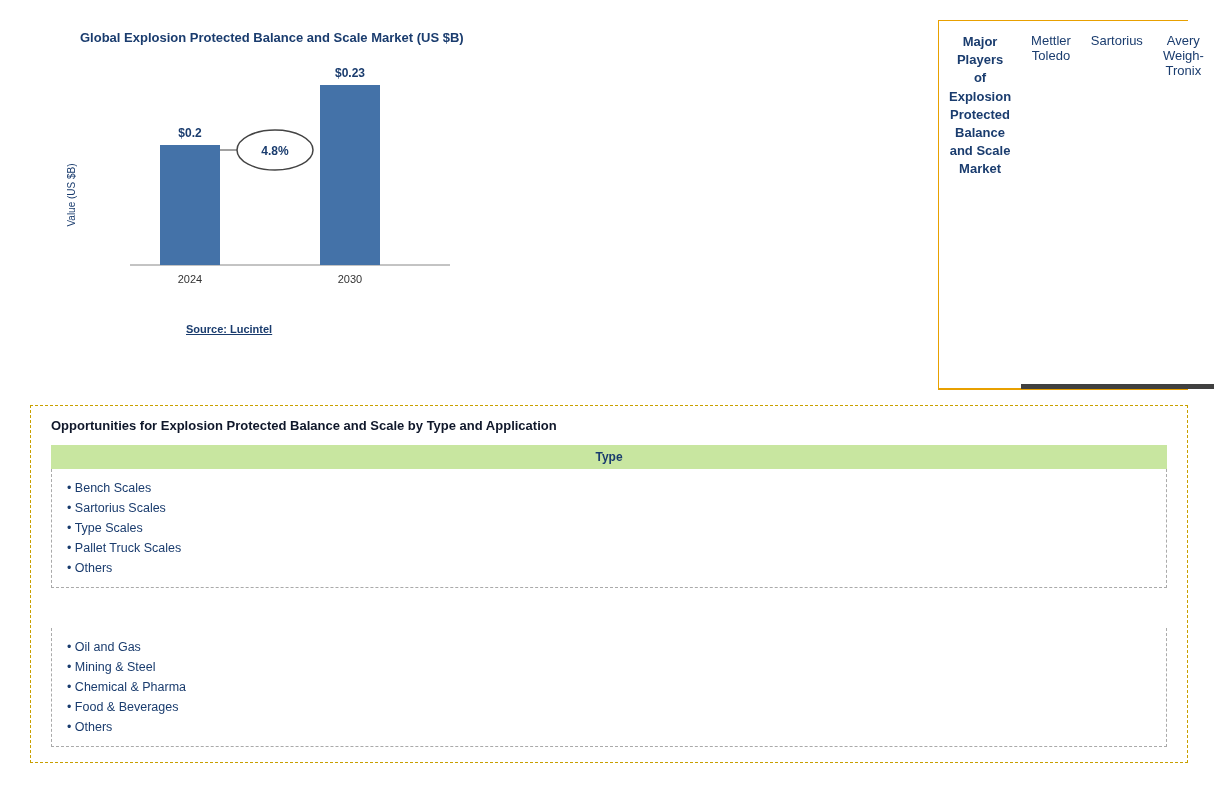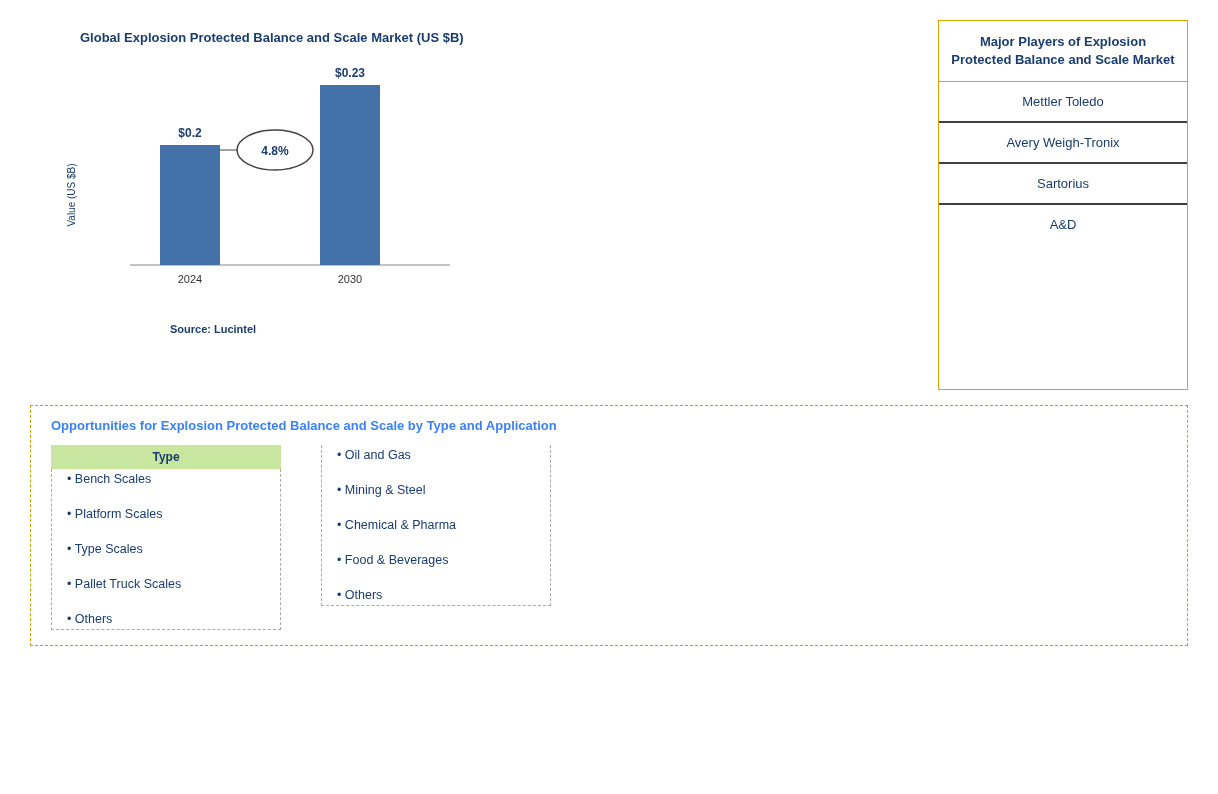--- a/index.html
+++ b/index.html
@@ -54,73 +54,74 @@
       font-size: 10px;
       white-space: nowrap;
     }
 
     .source-text {
       color: #1a3c6e;
       font-size: 11px;
       font-weight: bold;
       text-align: right;
       margin-top: 5px;
-      margin-left: 40px;
+      margin-left: 56px;
+      text-decoration: underline;
     }
 
     
     .major-players {
       width: 250px;
       border: 1.5px solid #e8a000;
       display: flex;
-      flex-direction: column;
+      flex-direction: row;
       margin-top: 0;
     }
 
     .major-players-title {
       background: #fff;
       border-bottom: 1.5px solid #e8a000;
       text-align: center;
       padding: 12px 10px;
       color: #1a3c6e;
       font-size: 13px;
       font-weight: bold;
       line-height: 1.4;
     }
 
     .player-item {
-      border-bottom: 2px solid #404040;
+      border-bottom: 5px solid #404040;
       padding: 12px 10px;
       text-align: center;
       color: #1a3c6e;
       font-size: 13px;
       background: #fff;
     }
 
     .player-item:last-child {
       border-bottom: none;
     }
 
     
     .opportunities-section {
       border: 1.5px dashed #c8a000;
       padding: 12px 20px 15px 20px;
       margin-top: 5px;
     }
 
     .opportunities-title {
-      color: #3b82f6;
+      color: #0f172a;
       font-size: 13px;
       font-weight: bold;
       margin-bottom: 12px;
     }
 
     .opp-columns {
       display: flex;
-      flex-direction: row;
+      flex-direction: column;
       gap: 40px;
     }
 
     .opp-column {
       display: flex;
       flex-direction: column;
       min-width: 230px;
     }
 
     .opp-column-header {
@@ -129,24 +130,24 @@
       font-size: 12px;
       font-weight: bold;
       text-align: center;
       padding: 5px 10px;
       margin-bottom: 0;
     }
 
     .opp-list {
       border: 1px dashed #aaa;
       border-top: none;
-      padding: 3px 15px;
-      display: flex;
-      flex-direction: column;
-      gap: 21px;
+      padding: 12px 15px;
+      display: flex;
+      flex-direction: column;
+      gap: 6px;
     }
 
     .opp-list-item {
       color: #1a3c6e;
       font-size: 12.5px;
     }
 
   </style>
 </head>
 <body>
@@ -180,37 +181,37 @@
           <line x1="147" y1="95" x2="130" y2="95" stroke="#444" stroke-width="1"></line>
         </svg>
 
         <div class="source-text" style="position:absolute; bottom:0; left:60px;">Source: Lucintel</div>
       </div>
     </div>
 
     <div class="major-players">
       <div class="major-players-title">Major Players of Explosion Protected Balance and Scale Market</div>
       <div class="player-item">Mettler Toledo</div>
+      <div class="player-item">Sartorius</div>
       <div class="player-item">Avery Weigh-Tronix</div>
-      <div class="player-item">Sartorius</div>
       <div class="player-item">A&amp;D</div>
     </div>
 
   </div>
 
   <div class="opportunities-section">
     <div class="opportunities-title">Opportunities for Explosion Protected Balance and Scale by Type and Application</div>
 
     <div class="opp-columns">
 
       <div class="opp-column">
         <div class="opp-column-header">Type</div>
         <div class="opp-list">
           <div class="opp-list-item">• <span>Bench Scales</span></div>
-          <div class="opp-list-item">• <span>Platform Scales</span></div>
+          <div class="opp-list-item">• <span>Sartorius Scales</span></div>
           <div class="opp-list-item">• <span>Type Scales</span></div>
           <div class="opp-list-item">• <span>Pallet Truck Scales</span></div>
           <div class="opp-list-item">• <span>Others</span></div>
         </div>
       </div>
 
       <div class="opp-column">
         <div class="opp-list">
           <div class="opp-list-item">• <span>Oil and Gas</span></div>
           <div class="opp-list-item">• <span>Mining &amp; Steel</span></div>

